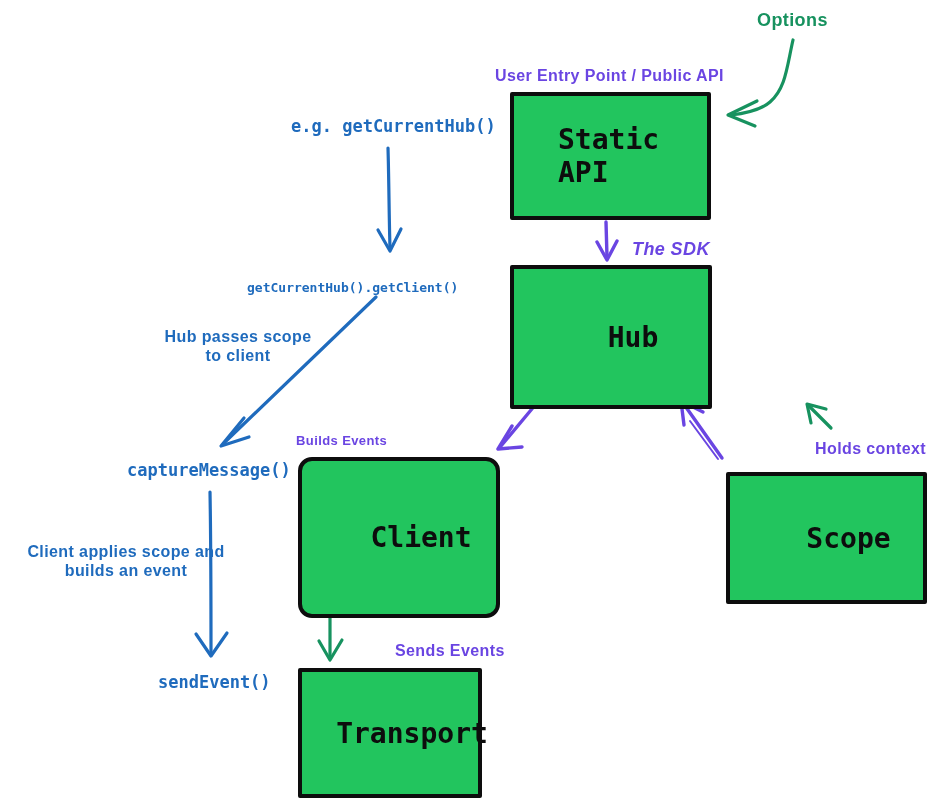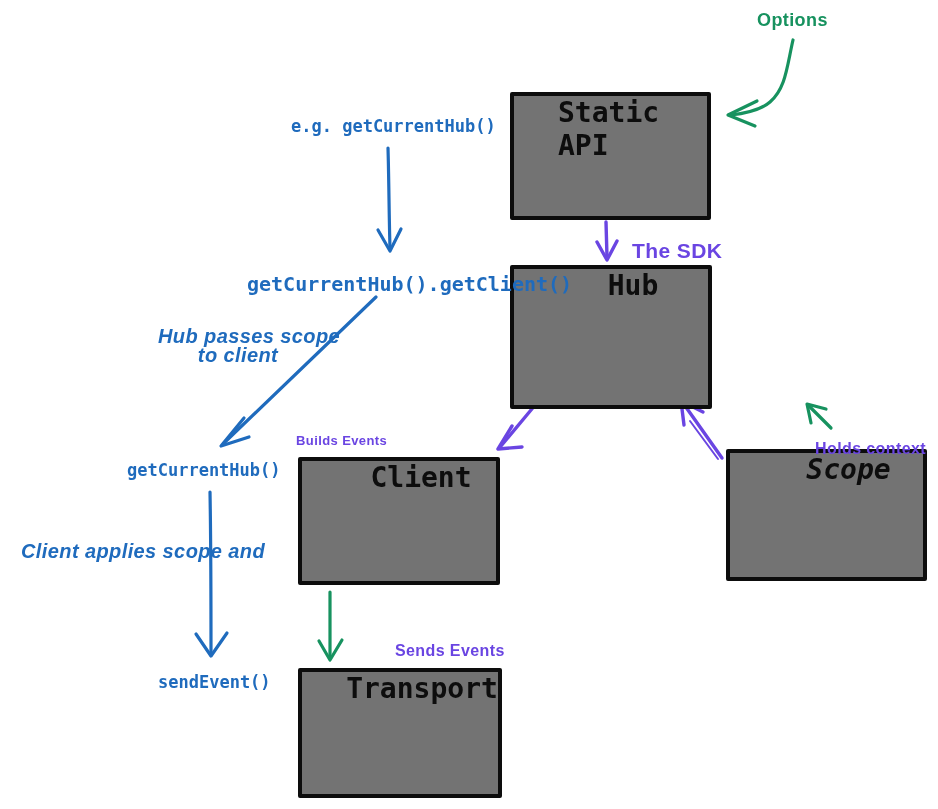--- a/index.html
+++ b/index.html
@@ -29,33 +29,34 @@
     font-weight: bold;
     color: var(--color-blue, #1f6bbd);
   }
 
   
   .box {
     position: absolute;
     box-sizing: border-box;
     border: 4px solid var(--color-box_border, #0d0d0d);
     border-radius: 2px;
-    background: #737373;
+    background: #22c55e;
     display: flex;
+    align-items: center;
     justify-content: center;
     padding-left: 44px;
   }
   .box .box-label {
     font-family: "DejaVu Sans Mono", "Liberation Mono", monospace;
     font-weight: bold;
     font-size: 28px;
     color: var(--color-box_text, #0d0d0d);
   }
 
-  .note { text-align: center; line-height: 19px; font-size: 20px; font-style: italic; }
+  .note { text-align: center; line-height: 19px; font-size: 16px; }
 
   .scope-list { line-height: 19.5px; font-size: 17px; white-space: pre; }
 
   svg#arrows { position: absolute; left: 0; top: 0; }
   svg#arrows path {
     fill: none;
     stroke-linecap: round;
     stroke-linejoin: round;
   }
   .stroke-blue   { stroke: var(--color-blue, #1f6bbd);  stroke-width: 3.2; }
@@ -118,54 +119,56 @@
   </svg>
 
   <div class="box" style="left:510px; top:92px; width:201px; height:128px;">
     <span class="box-label">Static API</span>
   </div>
 
   <div class="box" style="left:510px; top:265px; width:202px; height:144px;">
     <span class="box-label">Hub</span>
   </div>
 
-  <div class="box" style="left:298px; top:457px; width:202px; height:128px;">
+  <div class="box" style="left:298px; top:457px; width:202px; height:161px;border-radius:14px;">
     <span class="box-label">Client</span>
   </div>
 
-  <div class="box" style="left:726px; top:449px; width:201px; height:132px;font-style:italic;">
+  <div class="box" style="left:726px; top:472px; width:201px; height:132px;">
     <span class="box-label">Scope</span>
   </div>
 
-  <div class="box" style="left:298px; top:668px; width:204px; height:130px;">
+  <div class="box" style="left:298px; top:668px; width:184px; height:130px;">
     <span class="box-label">Transport</span>
   </div>
 
   <div class="abs hand green" style="left:757px; top:10px; font-size:18px;text-align:center;">Options</div>
 
 
+  <div class="abs hand purple" style="left:495px; top:67px; font-size:16px;">User Entry Point / Public API</div>
 
-  <div class="abs hand purple" style="left:632px; top:239px; font-size:21px;">The SDK</div>
+  <div class="abs hand purple" style="left:632px; top:239px; font-size:18px;font-style:italic;">The SDK</div>
 
   <div class="abs hand purple" style="left:296px; top:433px; font-size:13px;">Builds Events</div>
 
   <div class="abs hand purple" style="left:815px; top:440px; font-size:16px;">Holds context</div>
 
   <div class="abs hand purple" style="left:395px; top:642px; font-size:16px;">Sends Events</div>
 
   <div class="abs code" style="left:291px; top:116px; font-size:17px;">e.g. getCurrentHub()</div>
 
-  <div class="abs code" style="left:247px; top:272px; font-size:20px;">getCurrentHub().getClient()</div>
+  <div class="abs code" style="left:247px; top:280px; font-size:13px;">getCurrentHub().getClient()</div>
 
-  <div class="abs code" style="left:127px; top:460px; font-size:17px;">getCurrentHub()</div>
+  <div class="abs code" style="left:127px; top:460px; font-size:17px;">captureMessage()</div>
 
   <div class="abs code" style="left:158px; top:672px; font-size:17px;">sendEvent()</div>
 
   <div class="abs note hand blue" style="left:158px; top:327px; width:160px;">
     <div>Hub passes scope</div>
     <div>to client</div>
   </div>
 
   <div class="abs note hand blue" style="left:0px; top:542px; width:210px;margin-left:21px;">
     <div>Client applies scope and</div>
+    <div>builds an event</div>
   </div>
 
 </div>
 
 </body></html>

